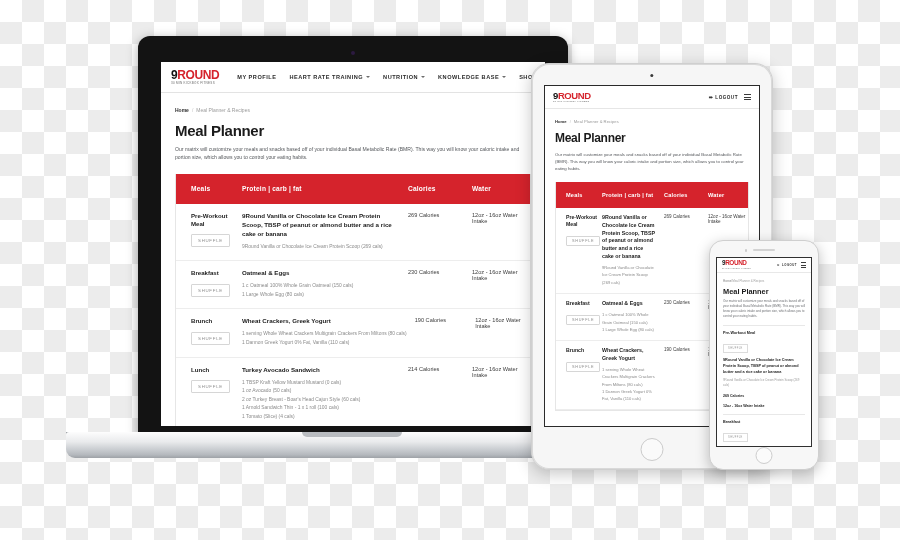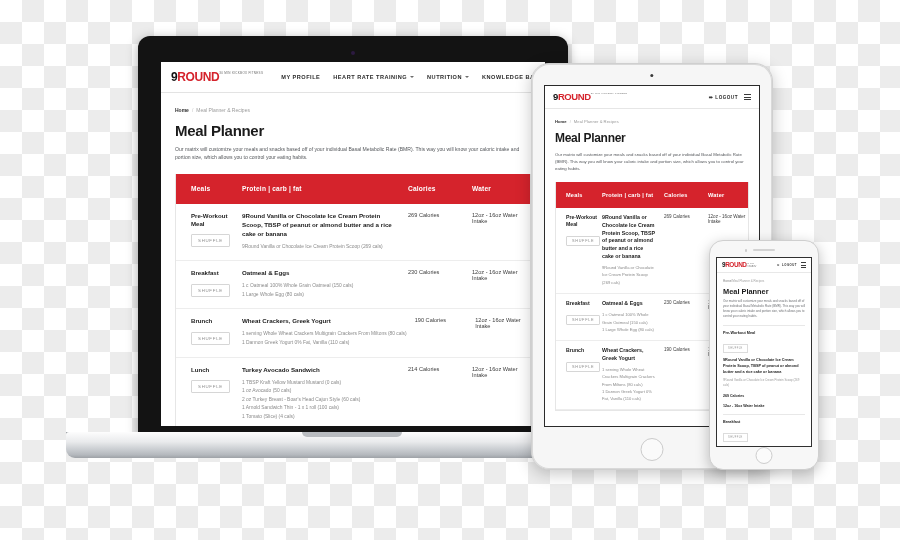--- a/index.html
+++ b/index.html
@@ -42,21 +42,21 @@
     position:absolute;left:-72px;top:396px;width:574px;height:3px;
     background:linear-gradient(180deg,#8f9398,#d6d9dc);
   }
 
   
   .pg{background:#fff;width:100%;height:100%;position:relative;}
   .navbar{
     display:flex;align-items:center;background:#fff;border-bottom:1px solid #e3e3e3;
     padding:0 10px;height:30px;white-space:nowrap;
   }
-  .logo{display:flex;flex-direction:row;line-height:1;margin-right:18px;}
+  .logo{display:flex;flex-direction:column;line-height:1;margin-right:18px;}
   .logo-top{font-weight:bold;letter-spacing:-.4px;}
   .logo-9{color:#111;}
   .logo-round{color:#d5232c;}
   .logo-sub{font-size:3px;color:#6a6a6a;letter-spacing:.3px;margin-top:1px;}
   .navlinks{display:flex;align-items:center;gap:13px;}
   .navlink{
     font-size:5.6px;font-weight:bold;color:#2b2b2b;letter-spacing:.5px;
     display:flex;align-items:center;gap:3px;
   }
   .caret{width:0;height:0;border-left:2.2px solid transparent;border-right:2.2px solid transparent;border-top:2.8px solid #6d6d6d;}

